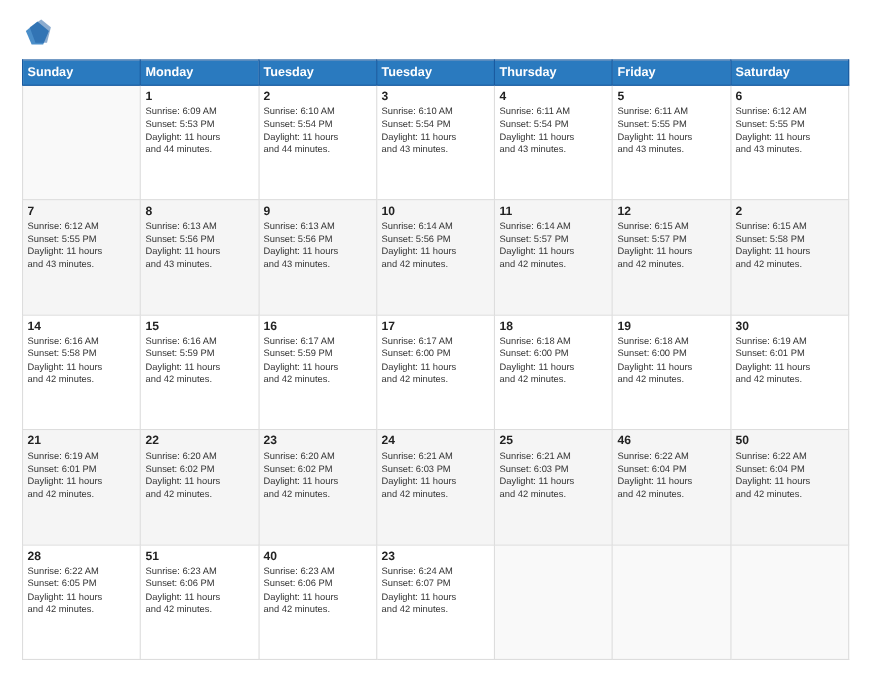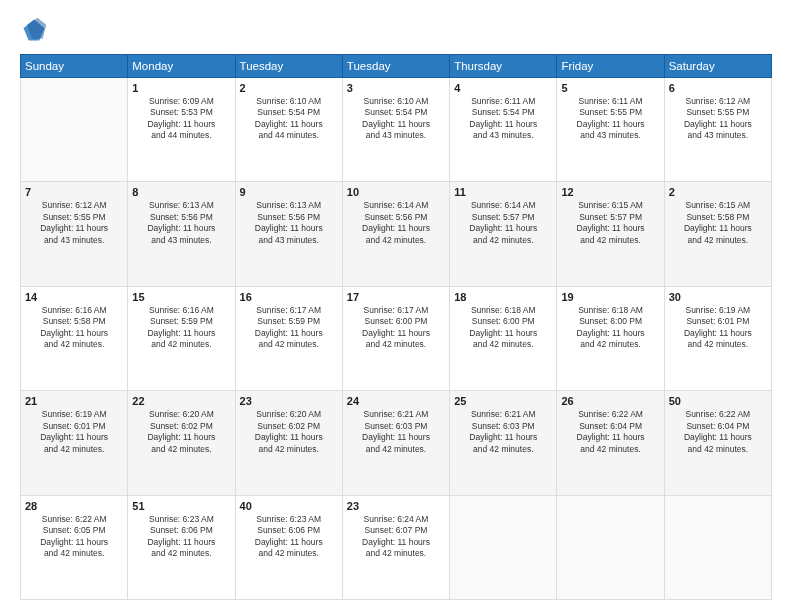--- a/index.html
+++ b/index.html
@@ -64,21 +64,21 @@
       flex: 1;
       border: 1px solid #ccc;
       border-collapse: collapse;
       width: 100%;
       table-layout: fixed;
     }
     .calendar th {
       background: #2a7abf;
       color: #fff;
       font-size: 11.5px;
-      font-weight: normal;
+      font-weight: bold;
       padding: 5px 4px;
       text-align: left;
       border: 1px solid #1a5a9f;
     }
     .calendar td {
       vertical-align: top;
       padding: 4px 4px 3px 4px;
       border: 1px solid #ddd;
       font-size: 9px;
       color: #333;
@@ -92,21 +92,20 @@
       font-size: 11px;
       font-weight: bold;
       color: #222;
       display: block;
       margin-bottom: 2px;
     }
     .cell-info {
       font-size: 8.5px;
       color: #333;
       line-height: 1.35;
-      text-align: center;
     }
     .row-shaded td {
       background: #f5f5f5;
     }
   </style>
 </head>
 <body>
 
 <div class="page">
   <div class="header">
@@ -241,21 +240,21 @@
           </td>
           <td>
             <span class="day-num">24</span>
             <div class="cell-info">Sunrise: 6:21 AM<br>Sunset: 6:03 PM<br>Daylight: 11 hours<br>and 42 minutes.</div>
           </td>
           <td>
             <span class="day-num">25</span>
             <div class="cell-info">Sunrise: 6:21 AM<br>Sunset: 6:03 PM<br>Daylight: 11 hours<br>and 42 minutes.</div>
           </td>
           <td>
-            <span class="day-num">26</span>
+            <span class="day-num">46</span>
             <div class="cell-info">Sunrise: 6:22 AM<br>Sunset: 6:04 PM<br>Daylight: 11 hours<br>and 42 minutes.</div>
           </td>
           <td>
             <span class="day-num">50</span>
             <div class="cell-info">Sunrise: 6:22 AM<br>Sunset: 6:04 PM<br>Daylight: 11 hours<br>and 42 minutes.</div>
           </td>
         </tr>
         <tr>
           <td>
             <span class="day-num">28</span>

